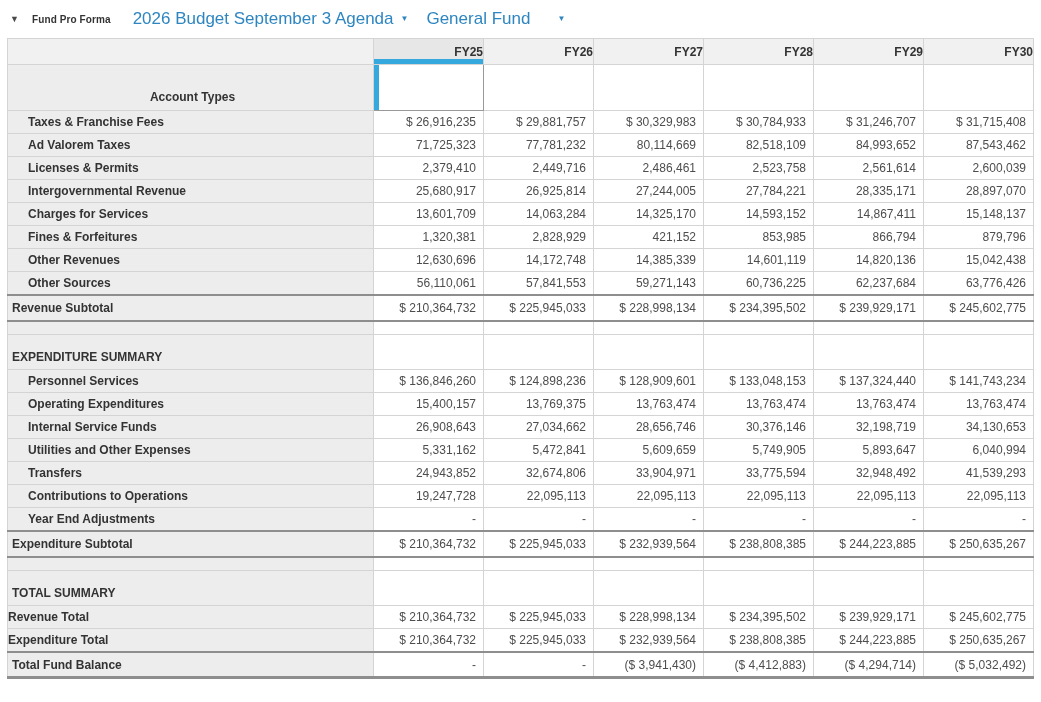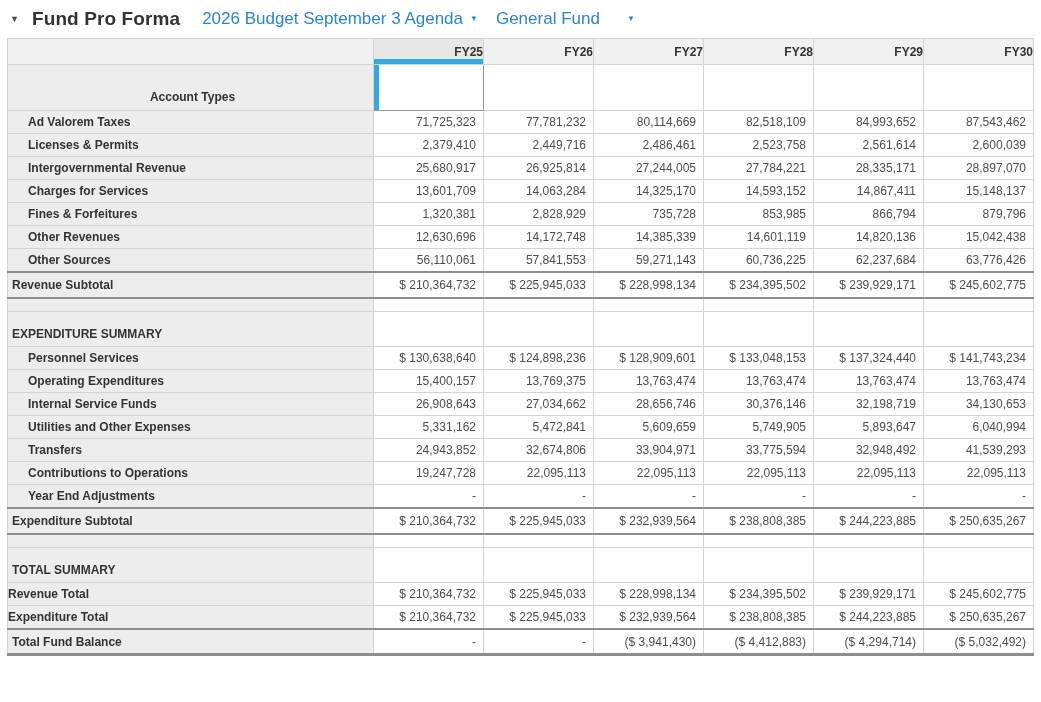--- a/index.html
+++ b/index.html
@@ -19,21 +19,21 @@
     font-family:"Liberation Sans", sans-serif;
     -webkit-font-smoothing:antialiased;
   }
   .title-bar{
     display:flex;align-items:center;height:38px;padding-left:10px;
   }
   .collapse-tri{
     font-size:9px;color:#4a4a4a;width:14px;cursor:pointer;line-height:1;
   }
   .page-title{
-    font-size:19px;font-weight:bold;color:#333;margin-left:8px;letter-spacing:.1px;text-align:right;
+    font-size:10px;font-weight:bold;color:#333;margin-left:8px;letter-spacing:.1px;text-align:right;
   }
   .dd{
     display:inline-flex;align-items:center;margin-left:22px;cursor:pointer;
   }
   .dd .dd-label{font-size:17px;color:var(--link);}
   .dd .caret{font-size:8px;color:var(--link);margin-left:7px;line-height:1;}
   table.sheet{
     border-collapse:collapse;table-layout:fixed;margin-left:7px;width:1027px;
   }
   col.c-label{width:366px;}
@@ -131,20 +131,29 @@
         <tr class="account">
           <td class="label">Account Types</td>
           <td class="val selcell"></td>
           <td class="val"></td>
           <td class="val"></td>
           <td class="val"></td>
           <td class="val"></td>
           <td class="val"></td>
         </tr>
         <tr class="data">
+          <td class="label">Taxes &amp; Franchise Fees</td>
+          <td class="val">$ 26,916,235</td>
+          <td class="val">$ 29,881,757</td>
+          <td class="val">$ 30,329,983</td>
+          <td class="val">$ 30,784,933</td>
+          <td class="val">$ 31,246,707</td>
+          <td class="val">$ 31,715,408</td>
+        </tr>
+        <tr class="data">
           <td class="label">Ad Valorem Taxes</td>
           <td class="val">71,725,323</td>
           <td class="val">77,781,232</td>
           <td class="val">80,114,669</td>
           <td class="val">82,518,109</td>
           <td class="val">84,993,652</td>
           <td class="val">87,543,462</td>
         </tr>
         <tr class="data">
           <td class="label">Licenses &amp; Permits</td>
@@ -170,21 +179,21 @@
           <td class="val">14,063,284</td>
           <td class="val">14,325,170</td>
           <td class="val">14,593,152</td>
           <td class="val">14,867,411</td>
           <td class="val">15,148,137</td>
         </tr>
         <tr class="data">
           <td class="label">Fines &amp; Forfeitures</td>
           <td class="val">1,320,381</td>
           <td class="val">2,828,929</td>
-          <td class="val">735,728</td>
+          <td class="val">421,152</td>
           <td class="val">853,985</td>
           <td class="val">866,794</td>
           <td class="val">879,796</td>
         </tr>
         <tr class="data">
           <td class="label">Other Revenues</td>
           <td class="val">12,630,696</td>
           <td class="val">14,172,748</td>
           <td class="val">14,385,339</td>
           <td class="val">14,601,119</td>
@@ -222,21 +231,21 @@
           <td class="label">EXPENDITURE SUMMARY</td>
           <td class="val"></td>
           <td class="val"></td>
           <td class="val"></td>
           <td class="val"></td>
           <td class="val"></td>
           <td class="val"></td>
         </tr>
         <tr class="data">
           <td class="label">Personnel Services</td>
-          <td class="val">$ 130,638,640</td>
+          <td class="val">$ 136,846,260</td>
           <td class="val">$ 124,898,236</td>
           <td class="val">$ 128,909,601</td>
           <td class="val">$ 133,048,153</td>
           <td class="val">$ 137,324,440</td>
           <td class="val">$ 141,743,234</td>
         </tr>
         <tr class="data">
           <td class="label">Operating Expenditures</td>
           <td class="val">15,400,157</td>
           <td class="val">13,769,375</td>

